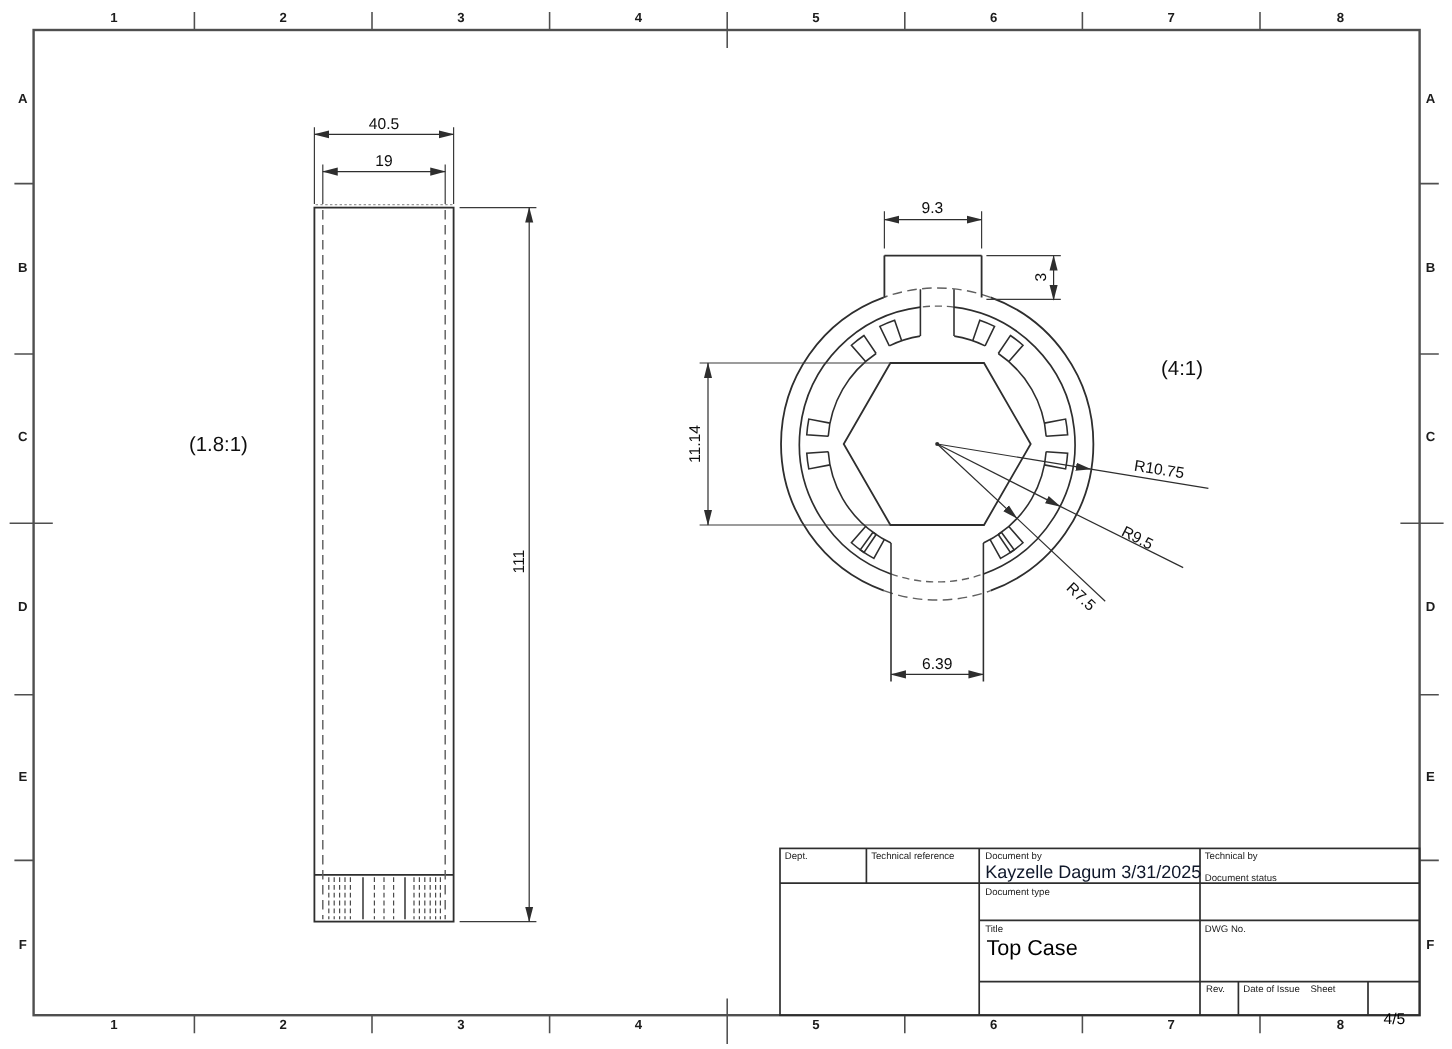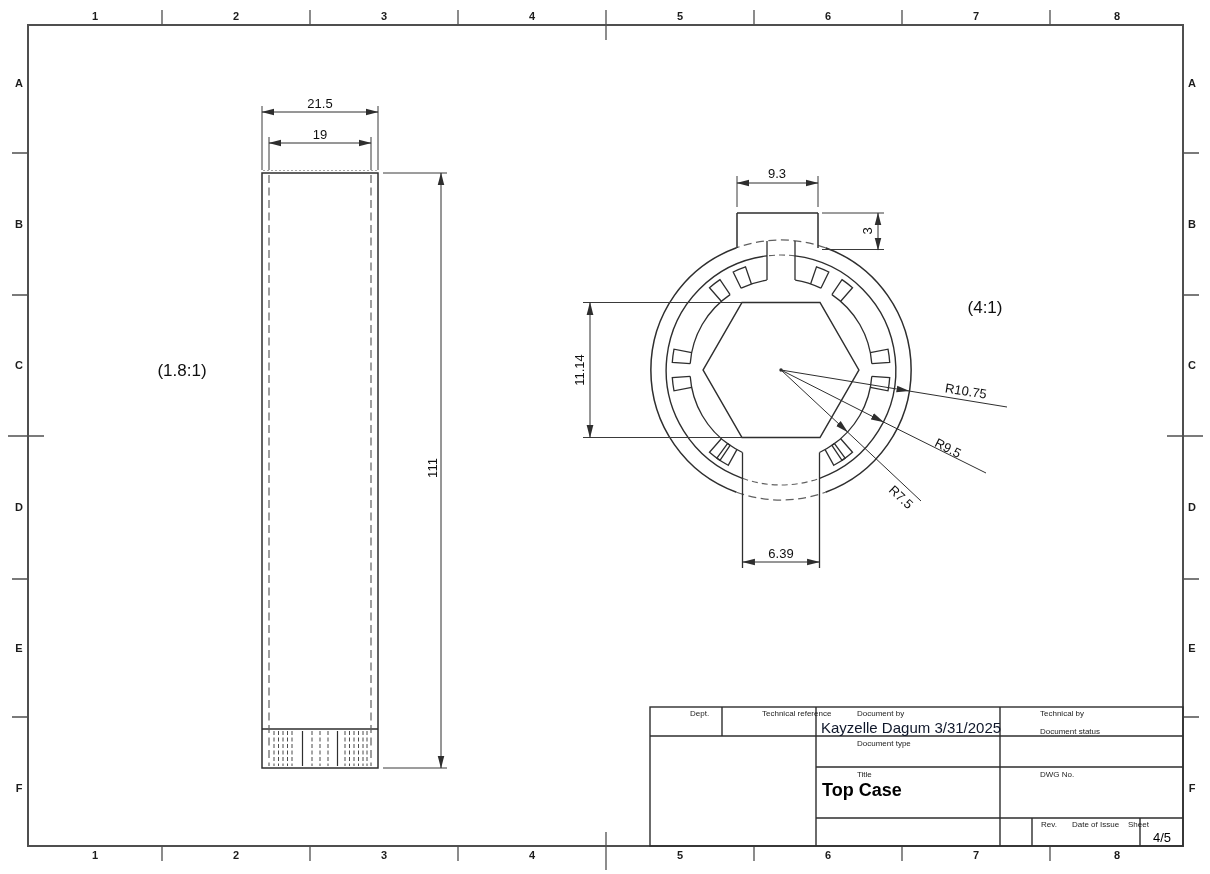--- a/index.html
+++ b/index.html
@@ -7,25 +7,25 @@
          font-family:"Liberation Sans", sans-serif;overflow:hidden;}
   svg{position:absolute;left:0;top:0;}
   .zl{position:absolute;font-size:11px;font-weight:700;color:#1c1c1c;
       transform:translate(-50%,-50%);line-height:1;}
   .dim{position:absolute;font-size:13px;color:#0f0f0f;white-space:nowrap;
        transform:translate(-50%,-50%);line-height:1;}
   .dim.r90{transform:translate(-50%,-50%) rotate(-90deg);}
   .scale-label{position:absolute;font-size:17px;color:#0f0f0f;white-space:nowrap;
        transform:translate(-50%,-50%);line-height:1;}
   .rad{position:absolute;font-size:13px;color:#0f0f0f;white-space:nowrap;line-height:1;}
-  .tb-label{position:absolute;font-size:8px;color:#1c1c1c;line-height:1;white-space:nowrap;margin-left:36px;}
+  .tb-label{position:absolute;font-size:8px;color:#1c1c1c;line-height:1;white-space:nowrap;}
   .tb-mid{position:absolute;font-size:15px;color:#0f172a;line-height:1;white-space:nowrap;}
-  .tb-big{position:absolute;font-size:18px;color:#000;line-height:1;white-space:nowrap;font-weight:bold;}
+  .tb-big{position:absolute;font-size:18px;color:#000;line-height:1;white-space:nowrap;}
   .tb-sheetnum{position:absolute;font-size:13px;color:#000;line-height:1;white-space:nowrap;
-       transform:translate(-50%,-50%);}
+       transform:translate(-50%,-50%);margin-top:12px;}
 </style>
 </head>
 <body>
 
 <div id="sheet">
 
   <svg width="1210" height="874" viewBox="0 0 1210 874">
     <defs>
       <marker id="arr" viewBox="0 0 12 8" markerWidth="13" markerHeight="9" refX="11.5" refY="4" orient="auto-start-reverse" markerUnits="userSpaceOnUse">
         <path d="M0,0.9 L12,4 L0,7.1 Z" fill="#2e2e2e"></path>
@@ -194,21 +194,21 @@
   <span class="zl" style="left:19px;top:648px">E</span>
   <span class="zl" style="left:19px;top:788px">F</span>
   <span class="zl" style="left:1192px;top:83px">A</span>
   <span class="zl" style="left:1192px;top:224px">B</span>
   <span class="zl" style="left:1192px;top:365px">C</span>
   <span class="zl" style="left:1192px;top:507px">D</span>
   <span class="zl" style="left:1192px;top:648px">E</span>
   <span class="zl" style="left:1192px;top:788px">F</span>
 
   <span class="scale-label" style="left:182px;top:370px">(1.8:1)</span>
-  <span class="dim" style="left:320px;top:103px">21.5</span>
+  <span class="dim" style="left:320px;top:103px">40.5</span>
   <span class="dim" style="left:320px;top:134px">19</span>
   <span class="dim r90" style="left:432px;top:468px">111</span>
 
   <span class="scale-label" style="left:985px;top:307px">(4:1)</span>
   <span class="dim" style="left:777px;top:173px">9.3</span>
   <span class="dim r90" style="left:867px;top:231px">3</span>
   <span class="dim r90" style="left:579px;top:370px">11.14</span>
   <span class="dim" style="left:781px;top:553px">6.39</span>
   <span class="rad" style="left:966px;top:391px;transform:translate(-50%,-50%) rotate(9deg)">R10.75</span>
   <span class="rad" style="left:948px;top:448px;transform:translate(-50%,-50%) rotate(27deg)">R9.5</span>

